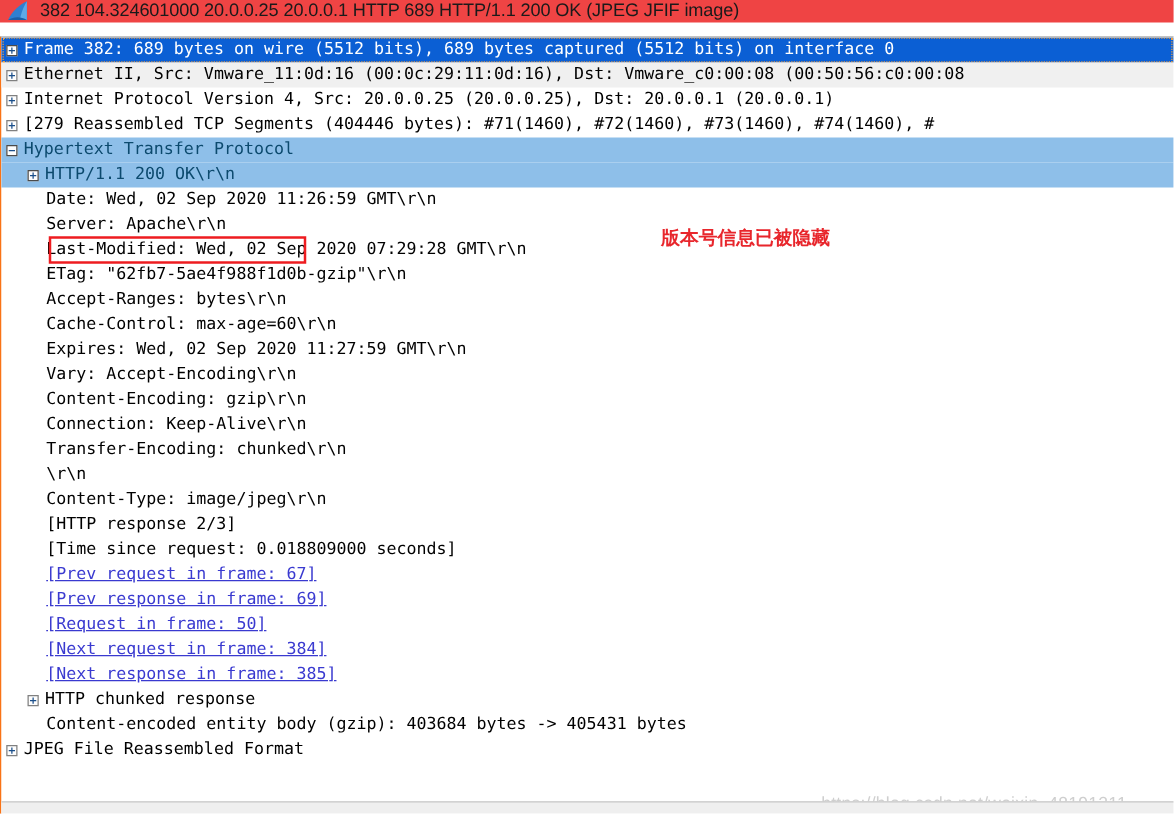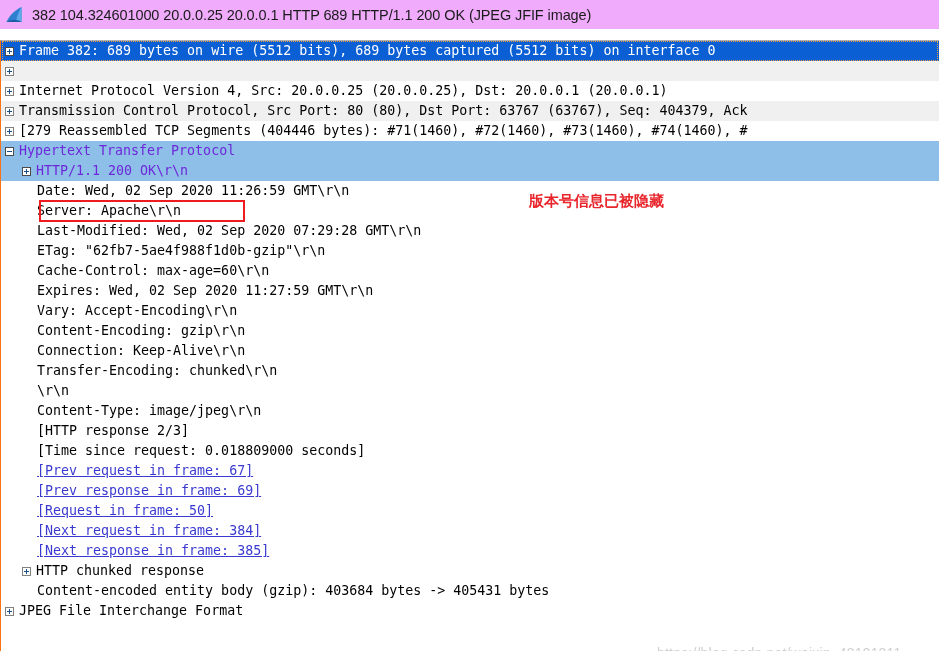--- a/index.html
+++ b/index.html
@@ -8,24 +8,24 @@
   }
   body {
     width: 939px; height: 651px;
     overflow: hidden;
     font-family: "Liberation Sans", sans-serif;
     position: relative;
   }
 
   
   #titlebar {
-    height: 29px;
+    height: 18px;
     display: flex;
     align-items: center;
-    background: #f0abfc;
+    background: #ef4444;
     padding-left: 4px;
     box-sizing: border-box;
   }
   #shark-logo {
     width: 22px; height: 20px;
     position: relative;
     flex: 0 0 auto;
     margin-right: 6px;
   }
   #titlebar .title-text {
@@ -54,21 +54,21 @@
     font-family: "DejaVu Sans Mono", monospace;
     font-size: 13.3px;
     color: #000000;
     position: relative;
     display: flex;
     align-items: center;
     box-sizing: border-box;
   }
   .row.alt { background: #f0f0f0; }
   .row.sel-dark { background: #0b5fd4; color: #ffffff; }
-  .row.sel-light { background: #8ebfe9; color: #6d28d9; }
+  .row.sel-light { background: #8ebfe9; color: #0c4a6e; }
 
   
   .exp {
     width: 9px; height: 9px;
     border: 1px solid #808080;
     background: #fdfdfd;
     box-sizing: border-box;
     position: relative;
     flex: 0 0 auto;
     margin-right: 5px;
@@ -154,30 +154,26 @@
 
   <div class="row sel-dark">
       <span class="exp-spacer" style="width: 4px;"></span>
       <span class="exp plus onsel"></span>
       <span class="label">Frame 382: 689 bytes on wire (5512 bits), 689 bytes captured (5512 bits) on interface 0</span>
       <span class="focusrect"></span>
     </div>
     <div class="row alt">
       <span class="exp-spacer" style="width: 4px;"></span>
       <span class="exp plus"></span>
+      <span class="label">Ethernet II, Src: Vmware_11:0d:16 (00:0c:29:11:0d:16), Dst: Vmware_c0:00:08 (00:50:56:c0:00:08</span>
     </div>
     <div class="row">
       <span class="exp-spacer" style="width: 4px;"></span>
       <span class="exp plus"></span>
       <span class="label">Internet Protocol Version 4, Src: 20.0.0.25 (20.0.0.25), Dst: 20.0.0.1 (20.0.0.1)</span>
-    </div>
-    <div class="row alt">
-      <span class="exp-spacer" style="width: 4px;"></span>
-      <span class="exp plus"></span>
-      <span class="label">Transmission Control Protocol, Src Port: 80 (80), Dst Port: 63767 (63767), Seq: 404379, Ack</span>
     </div>
     <div class="row">
       <span class="exp-spacer" style="width: 4px;"></span>
       <span class="exp plus"></span>
       <span class="label">[279 Reassembled TCP Segments (404446 bytes): #71(1460), #72(1460), #73(1460), #74(1460), #</span>
     </div>
     <div class="row sel-light">
       <span class="exp-spacer" style="width: 4px;"></span>
       <span class="exp onsel"></span>
       <span class="label">Hypertext Transfer Protocol</span>
@@ -203,20 +199,25 @@
       <span class="label">Last-Modified: Wed, 02 Sep 2020 07:29:28 GMT\r\n</span>
     </div>
     <div class="row">
       <span class="exp-spacer" style="width: 21px;"></span>
       <span class="exp-spacer" style="width: 15px;"></span>
       <span class="label">ETag: "62fb7-5ae4f988f1d0b-gzip"\r\n</span>
     </div>
     <div class="row">
       <span class="exp-spacer" style="width: 21px;"></span>
       <span class="exp-spacer" style="width: 15px;"></span>
+      <span class="label">Accept-Ranges: bytes\r\n</span>
+    </div>
+    <div class="row">
+      <span class="exp-spacer" style="width: 21px;"></span>
+      <span class="exp-spacer" style="width: 15px;"></span>
       <span class="label">Cache-Control: max-age=60\r\n</span>
     </div>
     <div class="row">
       <span class="exp-spacer" style="width: 21px;"></span>
       <span class="exp-spacer" style="width: 15px;"></span>
       <span class="label">Expires: Wed, 02 Sep 2020 11:27:59 GMT\r\n</span>
     </div>
     <div class="row">
       <span class="exp-spacer" style="width: 21px;"></span>
       <span class="exp-spacer" style="width: 15px;"></span>
@@ -288,19 +289,19 @@
       <span class="label">HTTP chunked response</span>
     </div>
     <div class="row">
       <span class="exp-spacer" style="width: 21px;"></span>
       <span class="exp-spacer" style="width: 15px;"></span>
       <span class="label">Content-encoded entity body (gzip): 403684 bytes -&gt; 405431 bytes</span>
     </div>
     <div class="row">
       <span class="exp-spacer" style="width: 4px;"></span>
       <span class="exp plus"></span>
-      <span class="label">JPEG File Interchange Format</span>
+      <span class="label">JPEG File Reassembled Format</span>
     </div>
     <div id="redbox" style="left: 38px; top: 159px; width: 206px; height: 22px;"></div>
   <div id="cn-note" style="left: 528px; top: 151px;">版本号信息已被隐藏</div>
   <div id="watermark" style="left: 656px; top: 604px;">https://blog.csdn.net/weixin_48191211</div>
   <div id="bottom-edge"></div>
 </div>
 
 </body></html>

